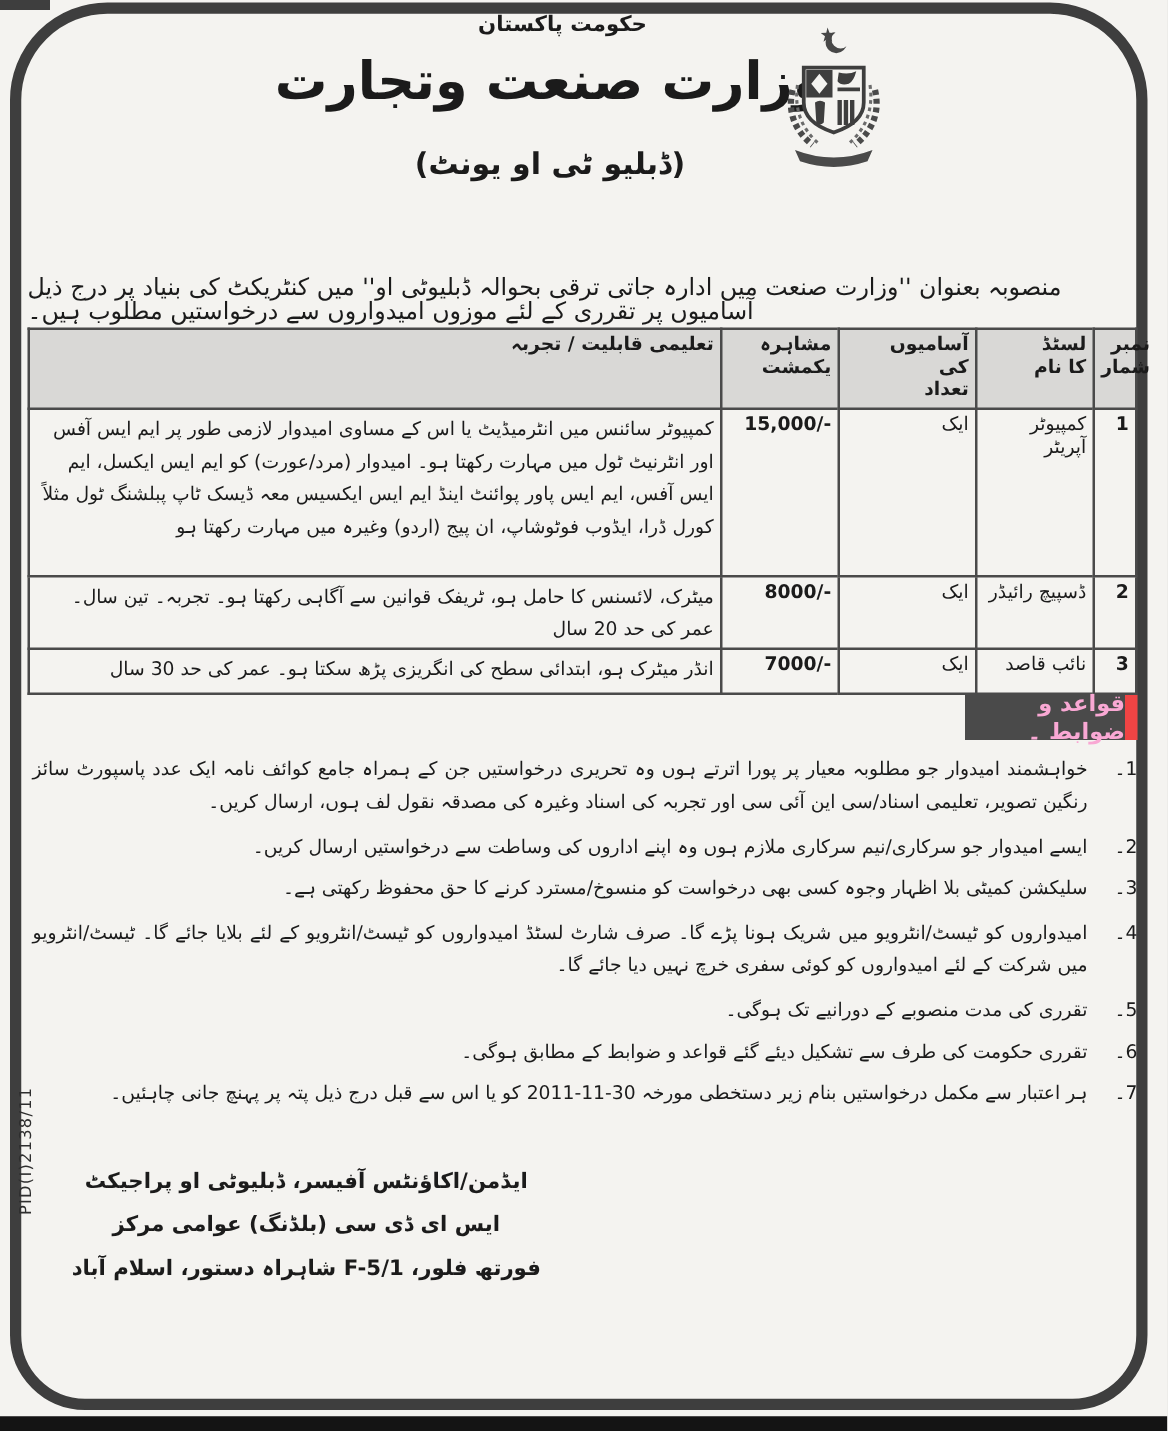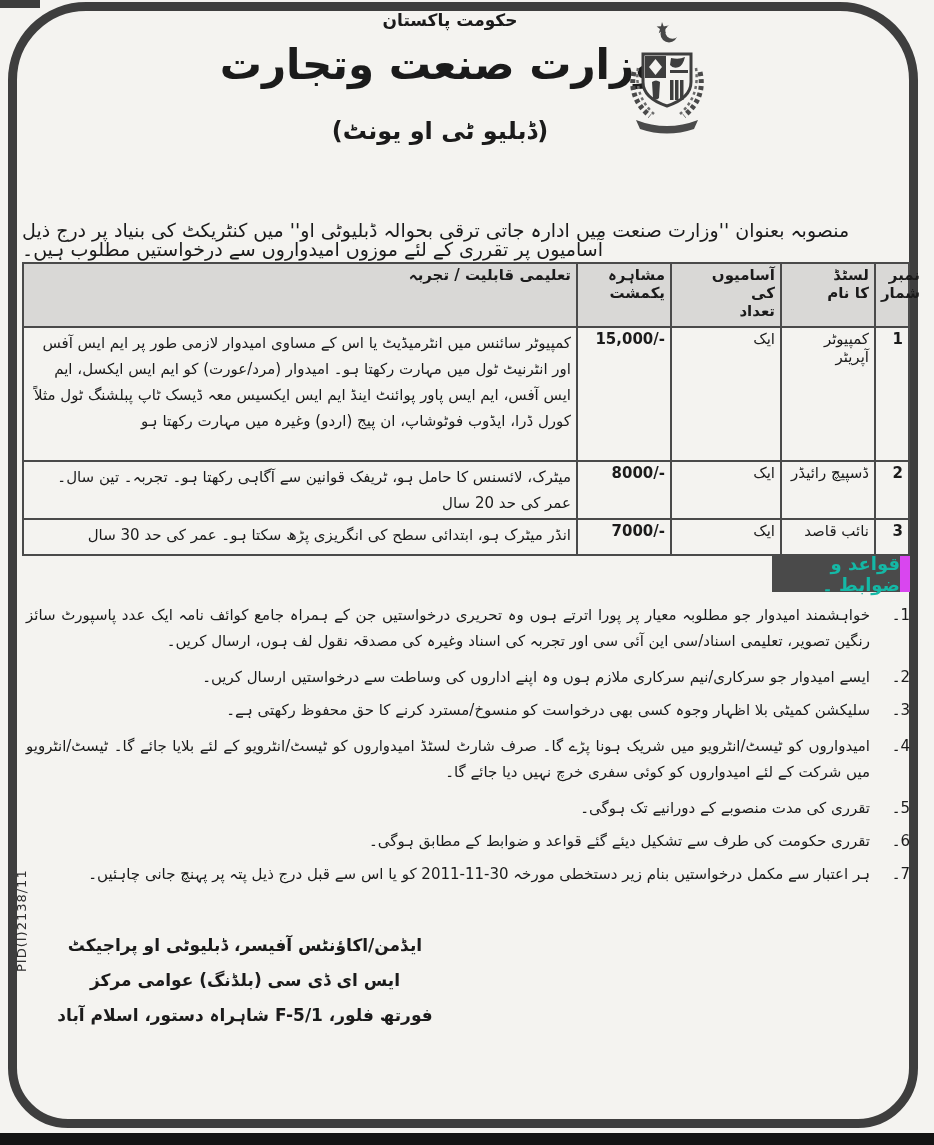--- a/index.html
+++ b/index.html
@@ -28,23 +28,23 @@
   table.jobs th{background:#d9d8d6;font-weight:bold;text-align:right;
         height:58px;font-size:15px;padding-left:44px;}
   td.qual{text-align:justify;text-align-last:right;line-height:26px;
         padding:4px 10px;}
   td.pay{direction:ltr;text-align:center;font-weight:bold;font-size:16px;
         padding-top:10px;}
   td.post,td.cnt{text-align:center;padding-top:10px;}
   td.sr{text-align:center;padding-top:10px;font-weight:bold;}
   .r1{height:134px;} .r2{height:38px;} .r3{height:36px;}
   .rules-head{position:absolute;left:772px;top:556px;width:138px;height:36px;
-        background:#4a4a4a;color:#14b8a6;display:flex;align-items:center;
+        background:#4a4a4a;color:#f9a8d4;display:flex;align-items:center;
         justify-content:center;font-size:18px;font-weight:bold;direction:rtl;
-        border-right:10px solid #d946ef;box-sizing:border-box;}
+        border-right:10px solid #ef4444;box-sizing:border-box;}
   .rules{position:absolute;left:26px;top:602px;width:884px;direction:rtl;}
   .rule{display:flex;font-size:15px;line-height:26px;margin-bottom:7px;}
   .rule .num{width:40px;flex:0 0 40px;text-align:right;padding-left:14px;
         box-sizing:border-box;}
   .rule .txt{flex:1;text-align:justify;text-align-last:right;}
   .rule.sp{margin-bottom:10px;}
   .address{position:absolute;left:55px;top:928px;width:380px;direction:rtl;
         text-align:center;font-size:17px;font-weight:bold;line-height:35px;}
   .signature{position:absolute;left:290px;top:1052px;width:420px;direction:rtl;
         text-align:center;font-size:17px;font-weight:bold;line-height:29px;}

